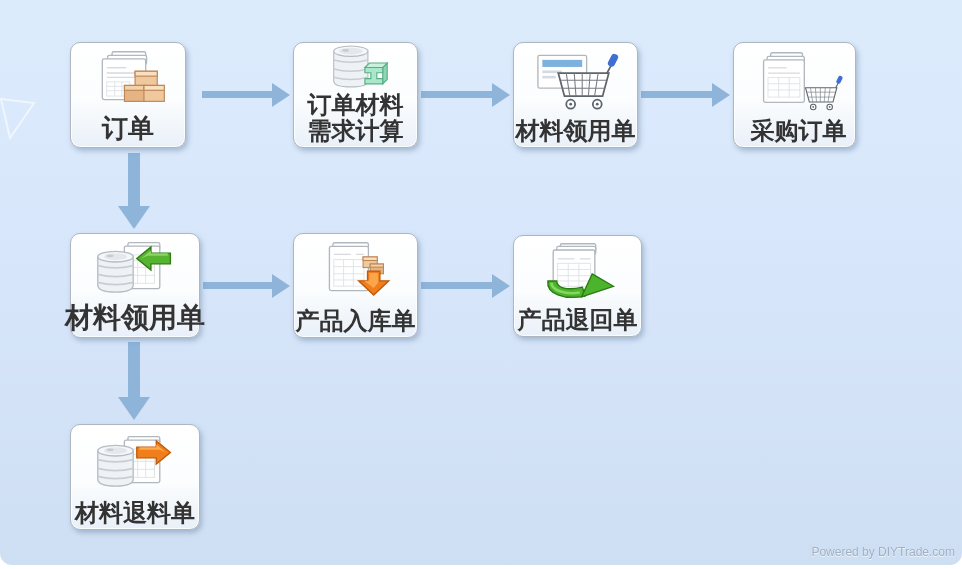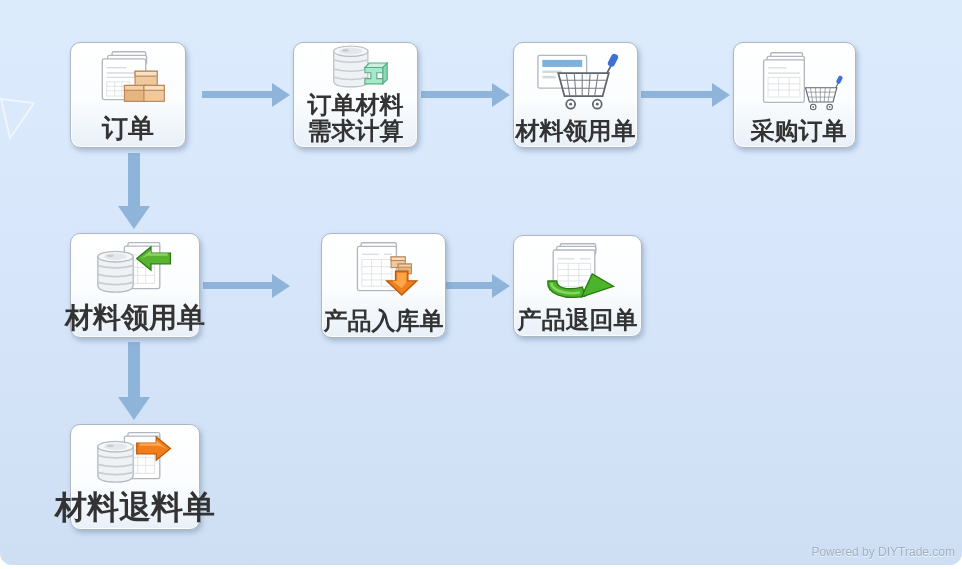--- a/index.html
+++ b/index.html
@@ -244,21 +244,21 @@
             <ellipse cx="26" cy="20" rx="13" ry="3.8" fill="#e4e8ec"></ellipse>
             <ellipse cx="20" cy="19" rx="4" ry="1.5" fill="#c7ccd2"></ellipse>
             <polygon points="50,22 66,9 66,16 88,16 88,28 66,28 66,35" fill="#57b430" stroke="#2d7a13" stroke-width="1.5"></polygon>
             <polygon points="55,22 66,13 66,16 85,16 85,19 62,19" fill="#8fd968" opacity="0.9"></polygon>
           </svg>
         </div>
         <div class="node-label" style="font-size: 28px; font-family: Liberation Serif, serif;">
           <div>材料领用单</div>
         </div>
       </div>
-      <div class="node" style="left: 293px; top: 233px; width: 125px; height: 105px; margin-left: 28px;">
+      <div class="node" style="left: 293px; top: 233px; width: 125px; height: 105px;">
         <div class="node-icon">
           <svg viewBox="0 0 96 70">
             <g fill="#ffffff" stroke="#b0b7bf" stroke-width="1.5">
               <rect x="22" y="2" width="40" height="9" rx="2"></rect>
               <rect x="18" y="6" width="44" height="50" rx="2"></rect>
             </g>
             <g stroke="#d5dade" stroke-width="1.4">
               <line x1="23" y1="15" x2="42" y2="15"></line>
               <line x1="48" y1="15" x2="57" y2="15"></line>
             </g>
@@ -334,19 +334,19 @@
               <path d="M6 40 Q26 45 46 40"></path>
               <path d="M6 49 Q26 54 46 49"></path>
             </g>
             <ellipse cx="26" cy="20" rx="20" ry="6" fill="#f5f7f9" stroke="#b5bcc3" stroke-width="1.5"></ellipse>
             <ellipse cx="26" cy="20" rx="13" ry="3.8" fill="#e4e8ec"></ellipse>
             <ellipse cx="20" cy="19" rx="4" ry="1.5" fill="#c7ccd2"></ellipse>
             <polygon points="88,22 72,9 72,16 50,16 50,28 72,28 72,35" fill="#f07e1a" stroke="#bf5a07" stroke-width="1.5"></polygon>
             <polygon points="83,22 72,13 72,16 53,16 53,19 76,19" fill="#ffb056" opacity="0.85"></polygon>
           </svg>
         </div>
-        <div class="node-label" style="font-size: 32px;">
+        <div class="node-label" style="font-size: 24px;">
           <div>材料退料单</div>
         </div>
       </div>
     </div>
   <div class="powered-by">Powered by DIYTrade.com</div>
 </div>
 
 </body></html>

